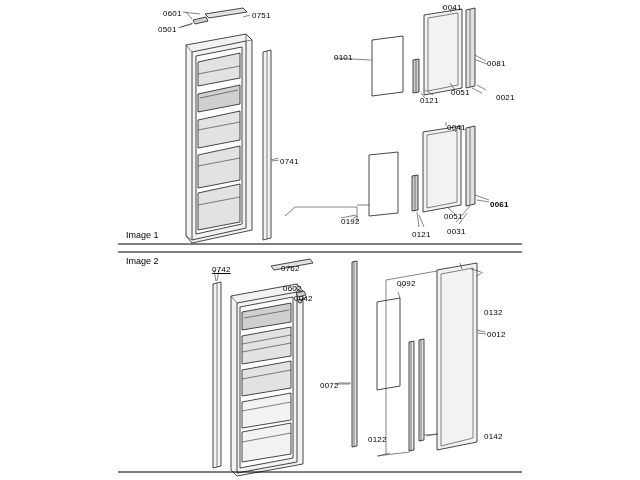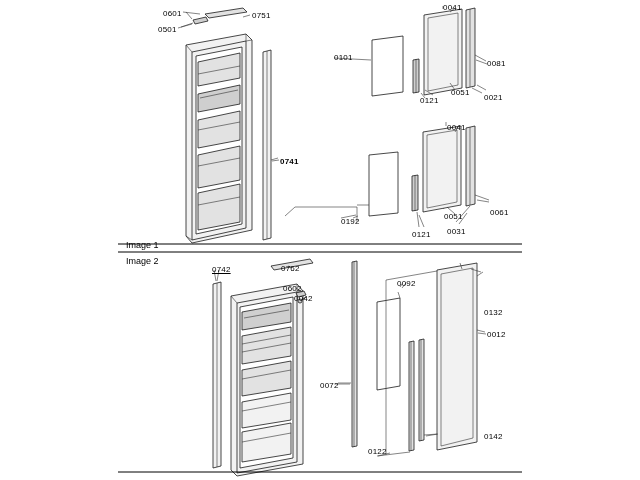--- a/index.html
+++ b/index.html
@@ -263,44 +263,44 @@
       <path d="M335 384 L350 384"></path>
       <path d="M438 434 L426 436"></path>
       <path d="M378 456 L390 453"></path>
     </g>
 
     <line x1="118" y1="244" x2="522" y2="244" stroke="#000000" stroke-width="1"></line>
     <line x1="118" y1="252" x2="522" y2="252" stroke="#000000" stroke-width="1"></line>
     <line x1="118" y1="472" x2="522" y2="472" stroke="#000000" stroke-width="1"></line>
   </svg>
 
-  <div class="panel-label" style="left:126px; top:240px;">Image 1</div>
+  <div class="panel-label" style="left:126px; top:230px;">Image 1</div>
   <div class="panel-label" style="left:126px; top:256px;">Image 2</div>
 
   <div class="label" style="left:163px; top:9px;">0601</div>
   <div class="label" style="left:252px; top:11px;">0751</div>
   <div class="label" style="left:158px; top:25px;">0501</div>
   <div class="label" style="left:443px; top:3px;">0041</div>
   <div class="label" style="left:334px; top:53px;">0101</div>
   <div class="label" style="left:487px; top:59px;">0081</div>
   <div class="label" style="left:420px; top:96px;">0121</div>
   <div class="label" style="left:451px; top:88px;">0051</div>
-  <div class="label" style="left:484px; top:93px;">0021</div>
+  <div class="label" style="left:496px; top:93px;">0021</div>
   <div class="label" style="left:447px; top:123px;">0041</div>
-  <div class="label" style="left:280px; top:157px;font-weight:bold;">0741</div>
-  <div class="label" style="left:490px; top:208px;">0061</div>
+  <div class="label" style="left:280px; top:157px;">0741</div>
+  <div class="label" style="left:490px; top:200px;font-weight:bold;">0061</div>
   <div class="label" style="left:341px; top:217px;">0192</div>
   <div class="label" style="left:444px; top:212px;">0051</div>
   <div class="label" style="left:412px; top:230px;">0121</div>
   <div class="label" style="left:447px; top:227px;text-align:center;">0031</div>
 
   <div class="label" style="left:212px; top:265px;text-decoration:underline;">0742</div>
   <div class="label" style="left:281px; top:264px;">0762</div>
   <div class="label" style="left:484px; top:268px;margin-top:40px;">0132</div>
   <div class="label" style="left:283px; top:284px;">0602</div>
   <div class="label" style="left:294px; top:294px;">0042</div>
   <div class="label" style="left:397px; top:279px;">0092</div>
   <div class="label" style="left:487px; top:330px;">0012</div>
   <div class="label" style="left:320px; top:381px;">0072</div>
   <div class="label" style="left:440px; top:432px;margin-left:44px;">0142</div>
-  <div class="label" style="left:368px; top:447px;">0122</div>
+  <div class="label" style="left:368px; top:435px;">0122</div>
 
 </div>
 
 </body></html>

